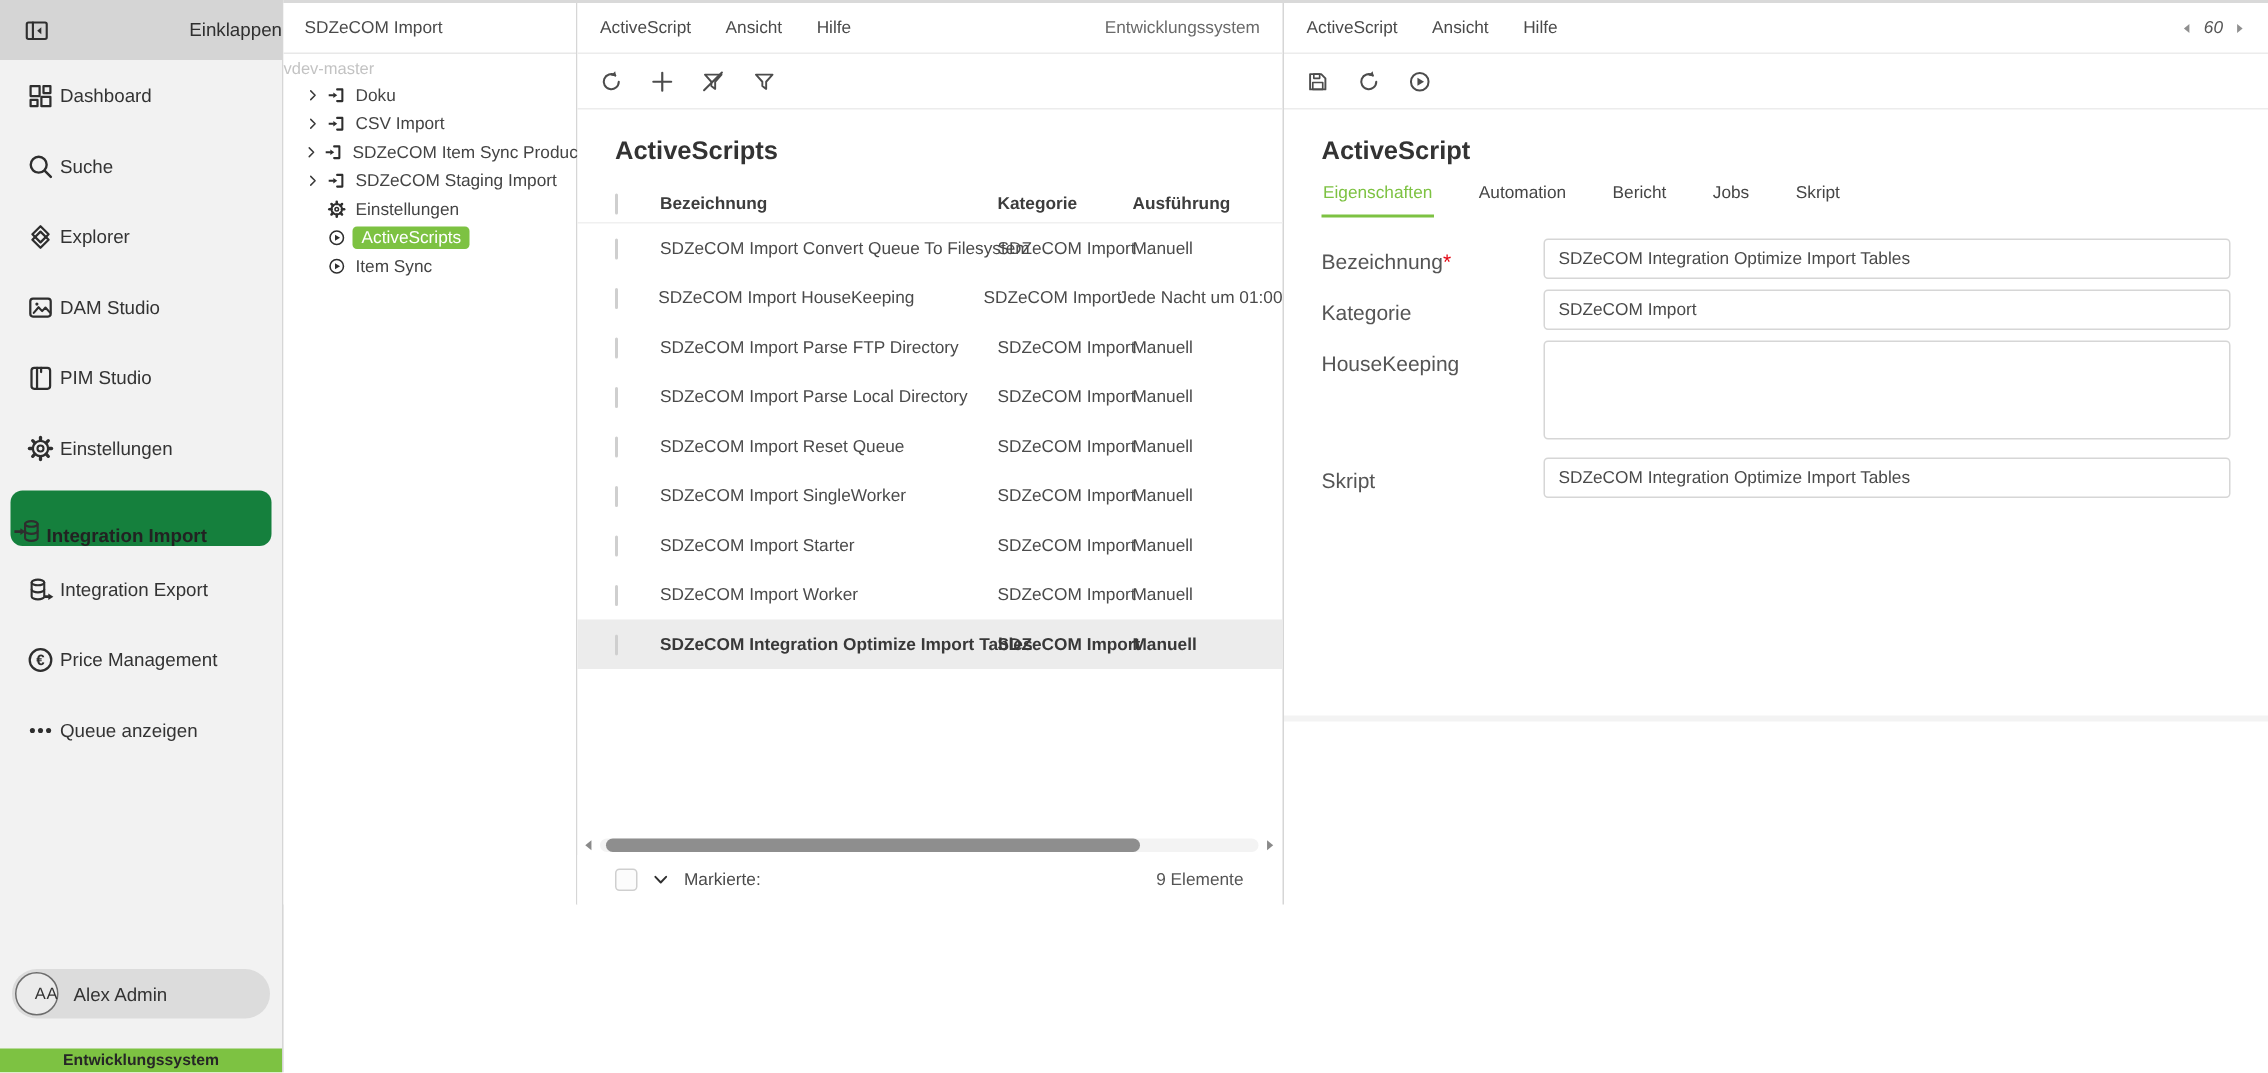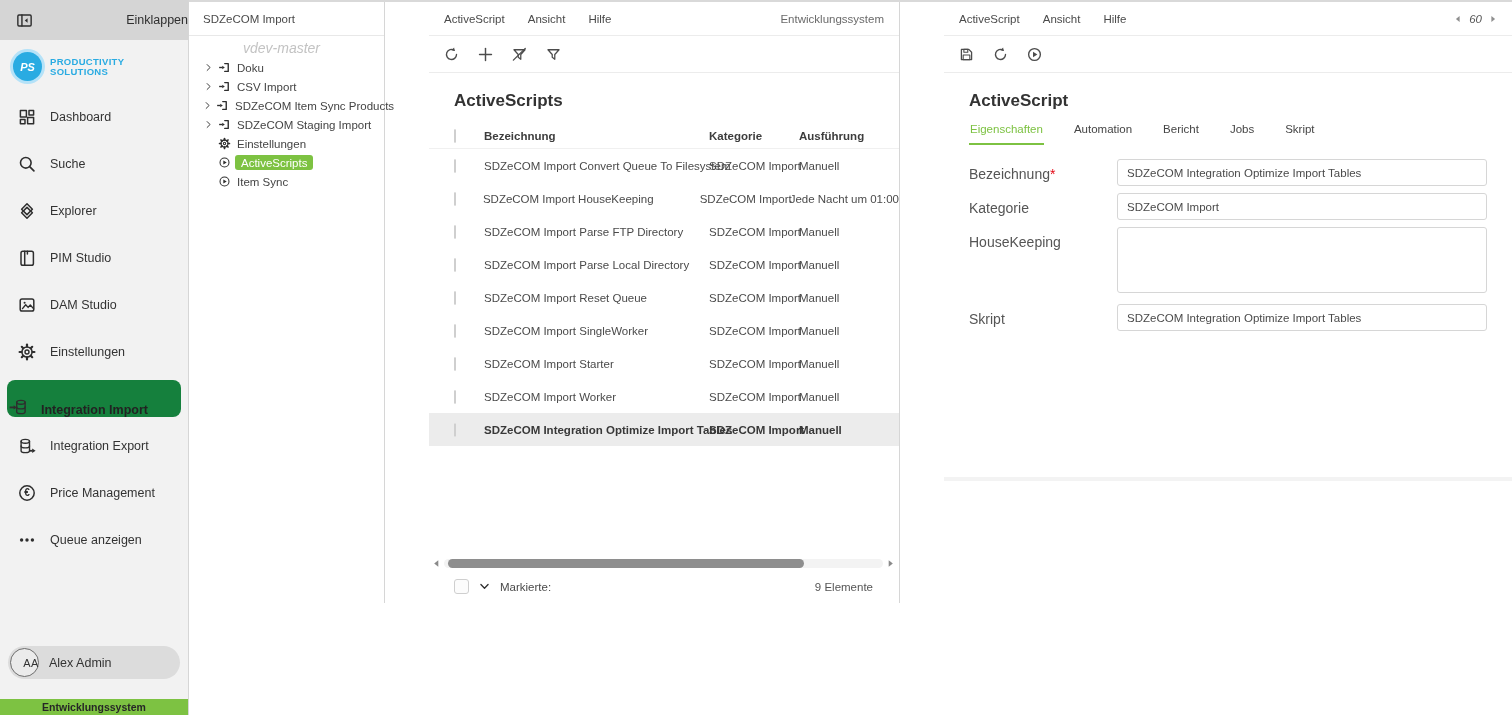--- a/index.html
+++ b/index.html
@@ -12,36 +12,36 @@
   .ic { display:inline-flex; align-items:center; justify-content:center; }
   .ic svg { display:block; }
 
   
   .sidebar { width:189px; min-width:189px; background:#f2f2f2; border-right:1px solid #d6d6d6; display:flex; flex-direction:column; }
   .collapse-header { height:40px; background:#d5d5d5; display:flex; align-items:center; padding-left:15px; gap:11px; font-size:12.5px; color:#2f2f2f; cursor:pointer;justify-content:space-between; }
   .collapse-header .ic svg { width:19px; height:19px; }
   .logo-row { height:53px; display:flex; align-items:center; padding-left:13px; gap:8px; }
   .logo-badge { width:29px; height:29px; border-radius:50%; background:#29abe2; color:#fff; display:flex; align-items:center; justify-content:center; font-size:11px; font-weight:bold; font-style:italic; box-shadow:0 0 0 3px #b5e2f8; }
   .logo-text { color:#29abe2; font-weight:bold; font-size:9.5px; line-height:10px; letter-spacing:.3px; }
-  .nav-item { height:47px; display:flex; align-items:center; padding-left:16px; gap:13px; font-size:12.5px; color:#333; cursor:pointer; }
+  .nav-item { height:47px; display:flex; align-items:center; padding-left:16px; gap:3px; font-size:12.5px; color:#333; cursor:pointer; }
   .nav-item .ic { width:21px; color:#2e2e2e; }
   .nav-item .ic svg { width:20px; height:20px; }
   .nav-item.active { background:#15803d; border-radius:8px; margin:5px 7px; padding-left:0; height:37px; font-weight:bold; color:#222;align-items:flex-end; }
   .sidebar-bottom { margin-top:auto; }
   .user-pill { margin:8px 8px 20px 8px; background:#dcdcdc; border-radius:17px; height:33px; display:flex; align-items:center; gap:10px; padding-left:2px; font-size:12.5px; color:#333; cursor:pointer; }
   .avatar { width:29px; height:29px; border-radius:50%; border:1.5px solid #6d6d6d; background:#ebebeb; display:flex; align-items:center; justify-content:center; font-size:11px; letter-spacing:.5px; color:#333;padding-left:13px; }
   .env-bar { height:16px; background:#7dc242; display:flex; align-items:center; justify-content:center; font-size:10.5px; font-weight:bold; color:#262626; }
 
   
-  .content { flex:1; display:flex; border-top:2px solid #d9d9d9; height:603px;gap:44px; }
+  .content { flex:1; display:flex; border-top:2px solid #d9d9d9; height:603px; }
 
   
   .tree-panel { width:196px; min-width:196px; background:#fff; border-right:1px solid #d6d6d6; font-size:11.5px; }
   .tree-header { height:34px; display:flex; align-items:center; padding-left:14px; border-bottom:1px solid #e8e8e8; color:#4a4a4a; }
-  .tree-version { text-align:center; color:#c3c3c3; font-size:14px; padding:4px 10px 2px 0;font-style:italic; }
+  .tree-version { text-align:left; color:#c3c3c3; font-size:11px; padding:4px 10px 2px 0; }
   .tree-item { height:19px; display:flex; align-items:center; padding-left:14px; gap:4px; color:#444; cursor:pointer; white-space:nowrap; }
   .tree-item .expander { width:10px; color:#3a3a3a; cursor:pointer; }
   .tree-item .expander svg { width:9px; height:9px; }
   .tree-item .tree-spacer { width:10px; }
   .tree-item .tree-ic { width:14px; color:#2e2e2e; }
   .tree-item .tree-ic svg { width:13px; height:13px; }
   .tree-label { padding:1px 2px; }
   .tree-label.pill { background:#7dc242; color:#fff; border-radius:3px; padding:1.5px 6px; }
 
   
@@ -98,27 +98,20 @@
   <div class="collapse-header">
     <span class="ic">
         <svg viewBox="0 0 20 20">
           <rect x="3" y="4.2" width="14" height="11.6" rx="1.2" stroke="currentColor" fill="none" stroke-linecap="round" stroke-linejoin="round" stroke-width="1.5"></rect>
           <line x1="7.3" y1="4.2" x2="7.3" y2="15.8" stroke="currentColor" fill="none" stroke-linecap="round" stroke-linejoin="round" stroke-width="1.5"></line>
           <path d="M13.2 7.6 L10.3 10 L13.2 12.4 z" fill="currentColor" stroke="none"></path>
         </svg>
       </span>
     <span>Einklappen</span>
   </div>
-  <div class="logo-row">
-    <span class="logo-badge">PS</span>
-    <span class="logo-text">
-      <span>PRODUCTIVITY</span><br>
-      <span>SOLUTIONS</span>
-    </span>
-  </div>
   <nav id="sidebar-nav">
       <div class="nav-item">
         <span class="ic">
           <svg viewBox="0 0 20 20">
             <g stroke="currentColor" fill="none" stroke-linecap="round" stroke-linejoin="round" stroke-width="1.5">
               <rect x="3.4" y="3.4" width="6" height="6.6"></rect>
               <rect x="12" y="3.4" width="4.6" height="4.6"></rect>
               <rect x="3.4" y="12.6" width="4.6" height="4.2"></rect>
               <rect x="10.6" y="10.6" width="6" height="6.2"></rect>
             </g>
@@ -142,38 +135,38 @@
               <path d="M10 2.8 L15.4 8.2 L10 13.6 L4.6 8.2 Z"></path>
               <path d="M10 6.4 L15.4 11.8 L10 17.2 L4.6 11.8 Z"></path>
             </g>
           </svg>
         </span>
         <span>Explorer</span>
       </div>
       <div class="nav-item">
         <span class="ic">
           <svg viewBox="0 0 20 20">
+            <rect x="3.2" y="4" width="13.6" height="12" rx="1.8" stroke="currentColor" fill="none" stroke-linecap="round" stroke-linejoin="round" stroke-width="1.5"></rect>
+            <path d="M5.5 13.6 l3.2-3.8 2.4 2.6 2.2-2.4 3.2 3.6" stroke="currentColor" fill="none" stroke-linecap="round" stroke-linejoin="round" stroke-width="1.4"></path>
+            <circle cx="7.6" cy="7.7" r="1.05" fill="currentColor"></circle>
+          </svg>
+        </span>
+        <span>DAM Studio</span>
+      </div>
+      <div class="nav-item">
+        <span class="ic">
+          <svg viewBox="0 0 20 20">
             <g stroke="currentColor" fill="none" stroke-linecap="round" stroke-linejoin="round" stroke-width="1.5">
               <rect x="4" y="3.2" width="12.4" height="14" rx="1.8"></rect>
               <line x1="7.7" y1="3.2" x2="7.7" y2="17.2"></line>
               <line x1="10.4" y1="3.2" x2="10.4" y2="6"></line>
             </g>
           </svg>
         </span>
         <span>PIM Studio</span>
-      </div>
-      <div class="nav-item">
-        <span class="ic">
-          <svg viewBox="0 0 20 20">
-            <rect x="3.2" y="4" width="13.6" height="12" rx="1.8" stroke="currentColor" fill="none" stroke-linecap="round" stroke-linejoin="round" stroke-width="1.5"></rect>
-            <path d="M5.5 13.6 l3.2-3.8 2.4 2.6 2.2-2.4 3.2 3.6" stroke="currentColor" fill="none" stroke-linecap="round" stroke-linejoin="round" stroke-width="1.4"></path>
-            <circle cx="7.6" cy="7.7" r="1.05" fill="currentColor"></circle>
-          </svg>
-        </span>
-        <span>DAM Studio</span>
       </div>
       <div class="nav-item">
         <span class="ic">
           <svg viewBox="0 0 20 20">
             <circle cx="10" cy="10" r="5.1" stroke="currentColor" fill="none" stroke-linecap="round" stroke-linejoin="round" stroke-width="1.5"></circle>
             <circle cx="10" cy="10" r="2" stroke="currentColor" fill="none" stroke-linecap="round" stroke-linejoin="round" stroke-width="1.4"></circle>
             <g stroke="currentColor" stroke-width="2.2" stroke-linecap="round">
               <line x1="15.4" y1="10" x2="17.4" y2="10"></line>
               <line x1="13.8" y1="13.8" x2="15.2" y2="15.2"></line>
               <line x1="10" y1="15.4" x2="10" y2="17.4"></line>

